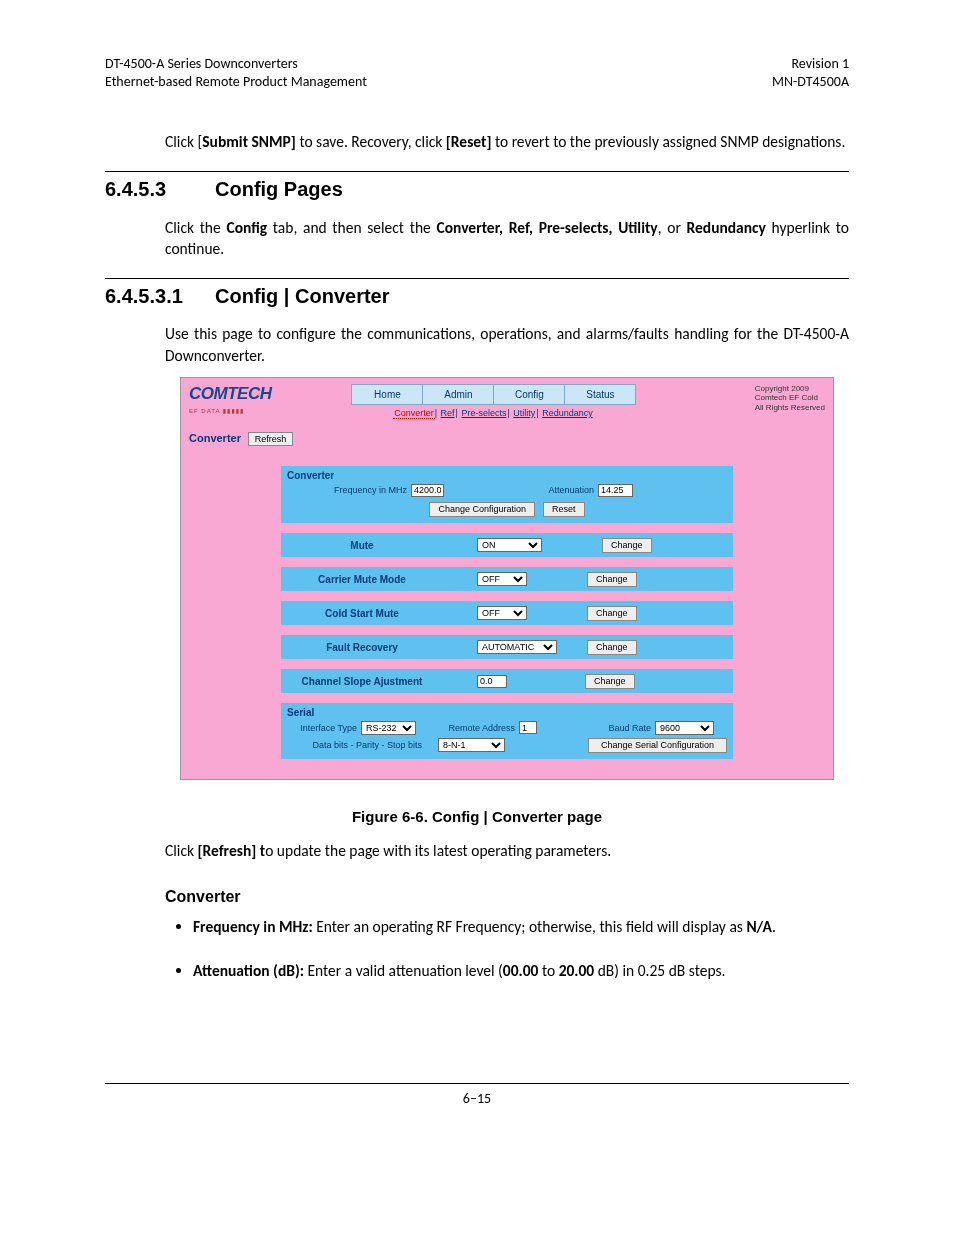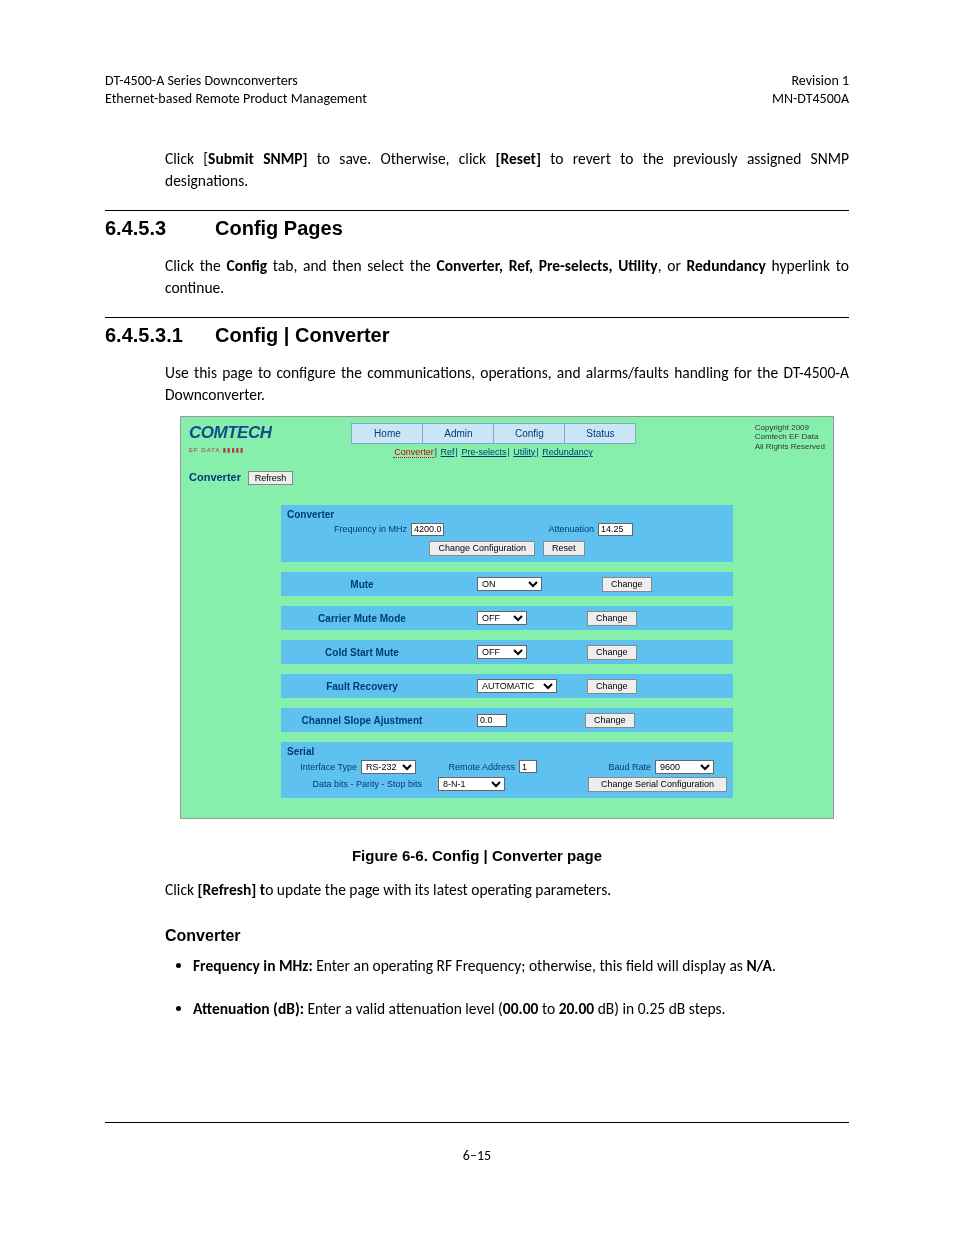--- a/index.html
+++ b/index.html
@@ -3,21 +3,21 @@
 <meta charset="utf-8">
 <style>
   body {
     margin: 0;
     padding: 0;
     font-family: Calibri, Arial, sans-serif;
     background: #fff;
     width: 954px;
   }
   .page {
-    padding: 72px 105px 40px 105px;
+    padding: 55px 105px 40px 105px;
   }
   .header-row {
     display: flex;
     justify-content: space-between;
     font-size: 14px;
     line-height: 1.3;
     margin-bottom: 40px;
   }
   .body-text {
     font-size: 15.5px;
@@ -43,21 +43,21 @@
     font-weight: bold;
     font-size: 16px;
     margin: 26px 0 10px 60px;
   }
   .fig-wrap {
     margin: 6px 4px 0 75px;
     width: 652px;
     border: 1px solid #999;
     font-family: "Trebuchet MS", Arial, sans-serif;
     font-size: 10px;
-    background: #86efac;
+    background: #f9a8d4;
   }
   .fig-top {
     display: flex;
     align-items: flex-start;
     padding: 6px 8px 2px 8px;
     border-bottom: 0;
   }
   .logo {
     font-family: Arial, sans-serif;
     font-weight: bold;
@@ -185,40 +185,40 @@
     margin: 10px 0 0 60px;
     padding-left: 28px;
     font-size: 15.5px;
   }
   ul.bul li { margin-bottom: 22px; line-height:1.4; text-align: justify;}
   .footer {
     border-top: 1px solid #000;
     margin: 40px 105px 0 105px;
     text-align: center;
     font-size: 14px;
-    padding-top: 24px;
+    padding-top: 6px;
   }
 </style>
 </head>
 <body>
 
 <div class="page">
   <div class="header-row">
     <div>
       <div>DT-4500-A Series Downconverters</div>
       <div>Ethernet-based Remote Product Management</div>
     </div>
     <div style="text-align:right">
       <div>Revision 1</div>
       <div>MN-DT4500A</div>
     </div>
   </div>
 
   <p class="body-text">
-    <span>Click [</span><b>Submit SNMP]</b><span> to save. Otherwise, click </span><b>[Reset]</b><span> to revert to the previously assigned SNMP designations.</span>
+    <span>Click [</span><b>Submit SNMP]</b><span> to save. Recovery, click </span><b>[Reset]</b><span> to revert to the previously assigned SNMP designations.</span>
   </p>
 
   <hr class="hr">
   <div class="h-sec">
     <span class="num">6.4.5.3</span><span>Config Pages</span>
   </div>
   <p class="body-text">
     <span>Click the </span><b>Config</b><span> tab, and then select the </span><b>Converter, Ref, Pre-selects, Utility</b><span>, or </span><b>Redundancy</b><span> hyperlink to continue.</span>
   </p>
 
@@ -244,21 +244,21 @@
         <div class="subtabs">
           <a class="active">Converter</a>|
           <a>Ref</a>|
           <a>Pre-selects</a>|
           <a>Utility</a>|
           <a>Redundancy</a>
         </div>
       </div>
       <div class="copyright">
         <div>Copyright 2009</div>
-        <div>Comtech EF Data</div>
+        <div>Comtech EF Cold</div>
         <div>All Rights Reserved</div>
       </div>
     </div>
 
     <div class="fig-body">
       <span class="pg-title">Converter</span>
       <button class="refresh-btn">Refresh</button>
 
       
       <div class="blue-panel" style="margin-top:14px">

